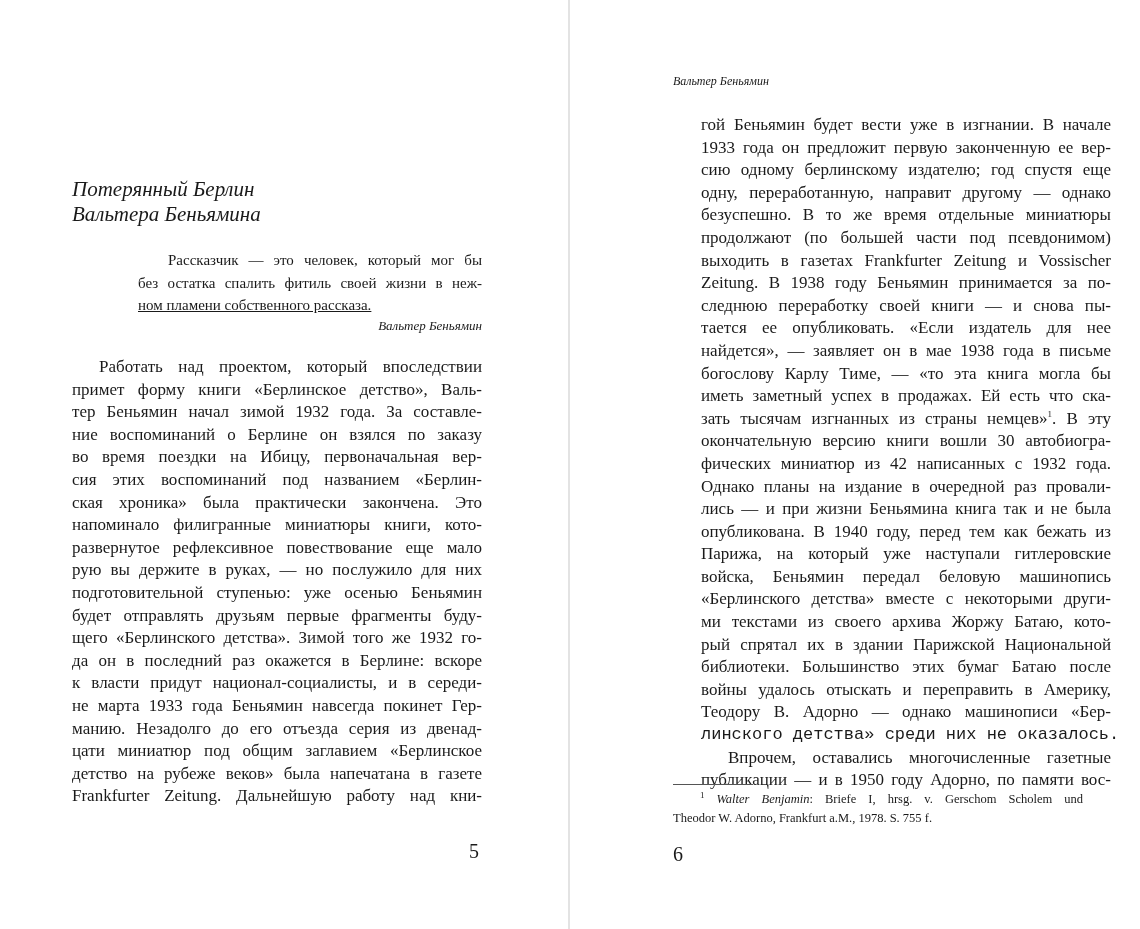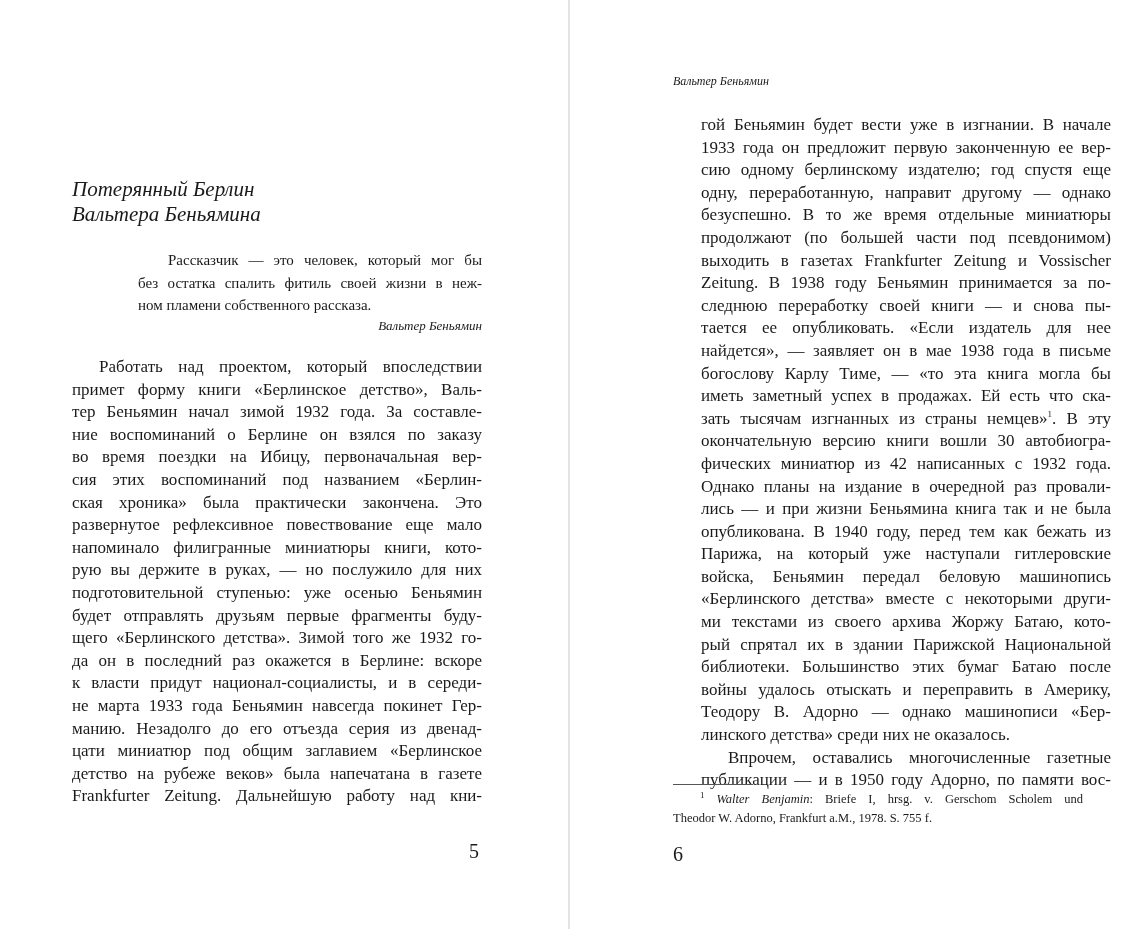--- a/index.html
+++ b/index.html
@@ -12,29 +12,29 @@
     .page-right { left: 570px; width: 570px; }
 
     .chapter-title { position: absolute; left: 58px; top: 177px; font-style: italic;
                      font-size: 21px; line-height: 25px; }
     .chapter-title div { white-space: nowrap; }
 
     .epigraph { position: absolute; left: 124px; top: 249px; width: 344px;
                 font-size: 15px; line-height: 22.5px; text-align: justify; }
     .epigraph .line { display: block; white-space: nowrap; text-align-last: justify; }
     .epigraph .line.first { padding-left: 30px; }
-    .epigraph .line.last { text-align-last: left; }
+    .epigraph .line.last { text-align-last: left; text-decoration: underline; }
     .epigraph-author { position: absolute; right: 100px; top: 318px; font-style: italic;
                        font-size: 13px; }
 
     .body-block { position: absolute; font-size: 17px; line-height: 22.6px; }
     .body-block .ln { display: block; white-space: nowrap; text-align: justify;
                       text-align-last: justify; height: 22.6px; }
     .body-block .ln.indent { padding-left: 27px; }
-    .body-block .ln.end { text-align-last: left; }
+    .body-block .ln.end { text-align-last: left; font-family: Liberation Mono, monospace; }
     .left-body { left: 58px; top: 356px; width: 410px; }
     .right-body { left: 103px; top: 114px; width: 410px; margin-left: 28px; }
 
     .running-head { position: absolute; left: 103px; top: 74px; font-style: italic; font-size: 12px; }
 
     .fn-rule { position: absolute; left: 103px; top: 784px; width: 80px; height: 1px; background: #555; }
     .footnote { position: absolute; left: 103px; top: 790px; width: 410px; font-size: 12.5px;
                 line-height: 19px; }
     .footnote .ln { display: block; white-space: nowrap; text-align: justify; text-align-last: justify; }
     .footnote .ln.indent { padding-left: 27px; }
@@ -65,22 +65,22 @@
     <div class="epigraph-author">Вальтер Беньямин</div>
 
     <div class="body-block left-body">
       <span class="ln indent">Работать над проектом, который впоследствии</span>
       <span class="ln">примет форму книги «Берлинское детство», Валь-</span>
       <span class="ln">тер Беньямин начал зимой 1932 года. За составле-</span>
       <span class="ln">ние воспоминаний о Берлине он взялся по заказу</span>
       <span class="ln">во время поездки на Ибицу, первоначальная вер-</span>
       <span class="ln">сия этих воспоминаний под названием «Берлин-</span>
       <span class="ln">ская хроника» была практически закончена. Это</span>
+      <span class="ln">напоминало филигранные миниатюры книги, кото-</span>
       <span class="ln">развернутое рефлексивное повествование еще мало</span>
-      <span class="ln">напоминало филигранные миниатюры книги, кото-</span>
       <span class="ln">рую вы держите в руках, — но послужило для них</span>
       <span class="ln">подготовительной ступенью: уже осенью Беньямин</span>
       <span class="ln">будет отправлять друзьям первые фрагменты буду-</span>
       <span class="ln">щего «Берлинского детства». Зимой того же 1932 го-</span>
       <span class="ln">да он в последний раз окажется в Берлине: вскоре</span>
       <span class="ln">к власти придут национал-социалисты, и в середи-</span>
       <span class="ln">не марта 1933 года Беньямин навсегда покинет Гер-</span>
       <span class="ln">манию. Незадолго до его отъезда серия из двенад-</span>
       <span class="ln">цати миниатюр под общим заглавием «Берлинское</span>
       <span class="ln">детство на рубеже веков» была напечатана в газете</span>

